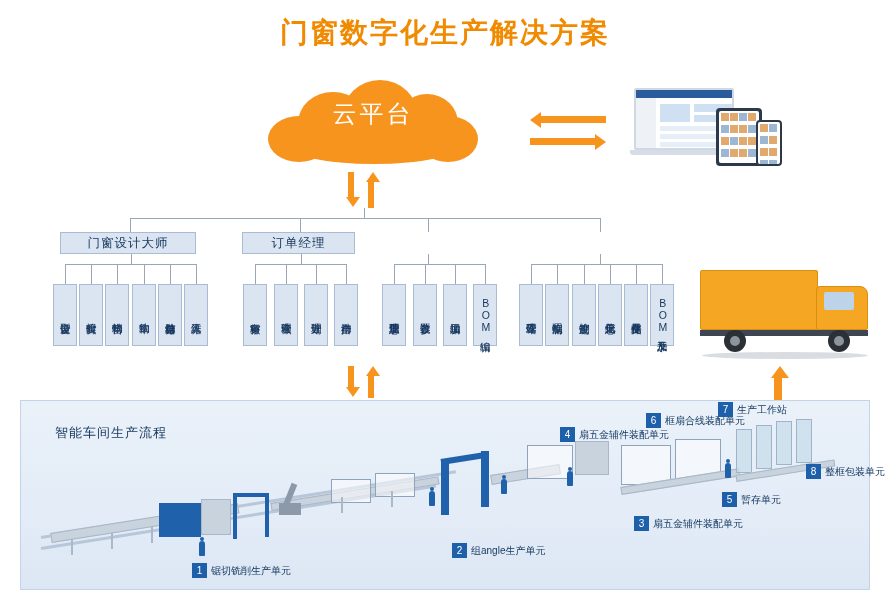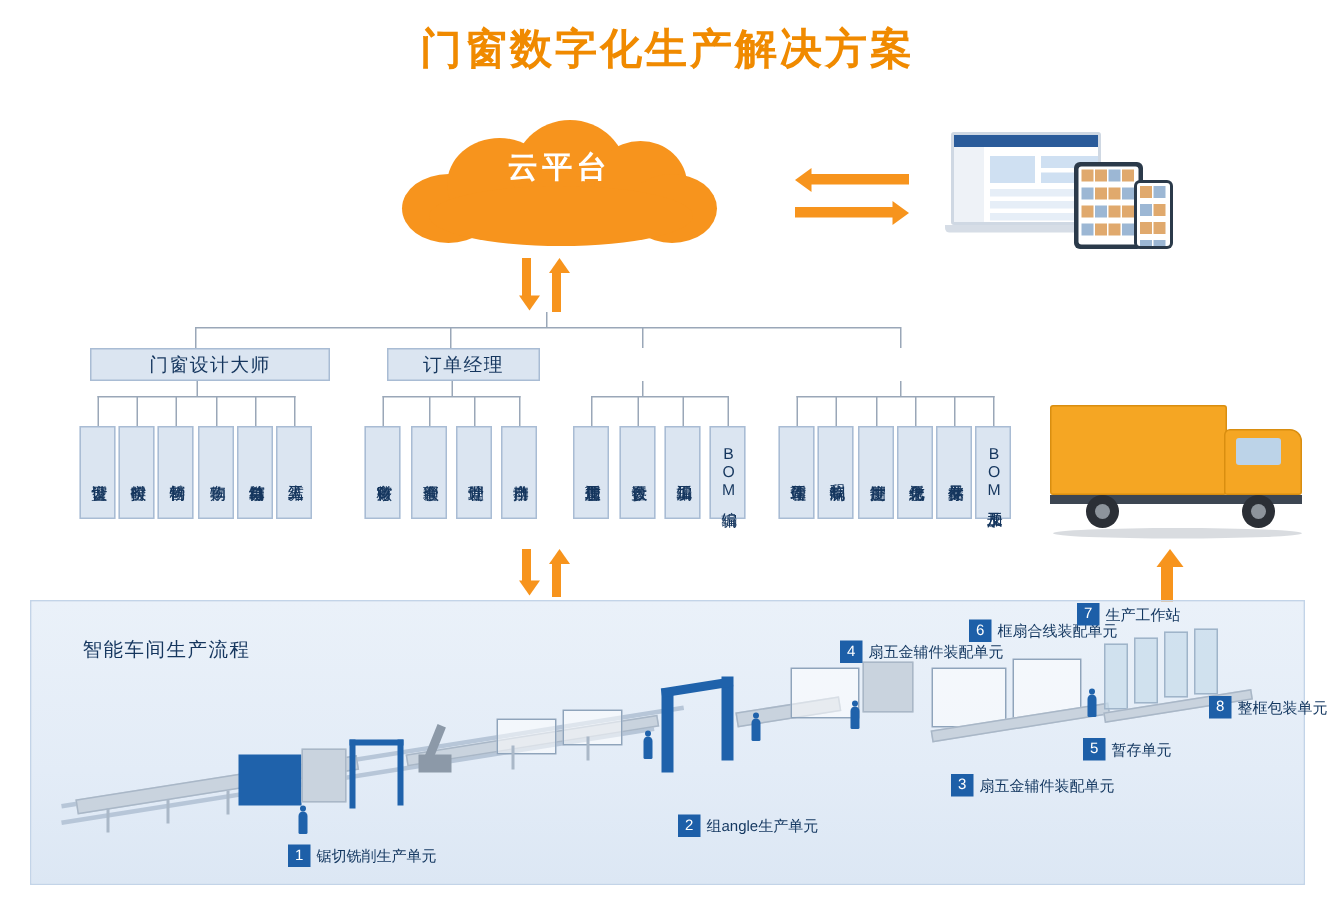--- a/index.html
+++ b/index.html
@@ -16,21 +16,21 @@
     position:absolute; left:0; top:14px; width:890px; text-align:center;
     color:#F08A00; font-size:28px; font-weight:bold; letter-spacing:2px;
   }
 
   
   .cloud-wrap { position:absolute; left:268px; top:80px; width:210px; height:85px; }
   .cloud-blob { position:absolute; background:#F7941D; border-radius:50%; }
   .cloud-label {
     position:absolute; left:0; top:18px; width:210px; text-align:center; color:#fff; z-index:4;
   }
-  .cloud-cn { font-size:20px; font-weight:bold; letter-spacing:3px; }
+  .cloud-cn { font-size:24px; font-weight:normal; letter-spacing:3px; }
   .cloud-en { font-size:14px; font-weight:bold; margin-top:4px; }
 
   
   .arrow { position:absolute; }
   .arrow-v { width:10px; }
   .arrow-shaft-v { position:absolute; left:2px; width:6px; background:#F7941D; }
   .arrow-head-down { position:absolute; left:-2px; width:0; height:0; border-left:7px solid transparent; border-right:7px solid transparent; border-top:10px solid #F7941D; }
   .arrow-head-up { position:absolute; left:-2px; width:0; height:0; border-left:7px solid transparent; border-right:7px solid transparent; border-bottom:10px solid #F7941D; }
   .arrow-shaft-h { position:absolute; height:7px; background:#F7941D; }
   .arrow-head-left { position:absolute; width:0; height:0; border-top:8px solid transparent; border-bottom:8px solid transparent; border-right:11px solid #F7941D; }
@@ -143,37 +143,37 @@
     <div class="arrow-head-up" style="left:18px; top:0px;"></div>
   </div>
 
   <div class="line line-v" style="left:364px; top:208px; height:10px;"></div>
   <div class="line line-h" style="left:130px; top:218px; width:470px;"></div>
   <div class="line line-v" style="left:130px; top:218px; height:14px;"></div>
   <div class="line line-v" style="left:300px; top:218px; height:14px;"></div>
   <div class="line line-v" style="left:428px; top:218px; height:14px;"></div>
   <div class="line line-v" style="left:600px; top:218px; height:14px;"></div>
 
-  <div class="mod-head" style="left:60px; top:232px; width:160px;">门窗设计大师</div>
+  <div class="mod-head" style="left:60px; top:232px; width:136px;">门窗设计大师</div>
   <div class="line line-v" style="left:131px; top:254px; height:10px;"></div>
   <div class="line line-h" style="left:65px; top:264px; width:132px;"></div>
   <div class="line line-v" style="left:65px;  top:264px; height:20px;"></div>
   <div class="line line-v" style="left:91px;  top:264px; height:20px;"></div>
   <div class="line line-v" style="left:117px; top:264px; height:20px;"></div>
   <div class="line line-v" style="left:144px; top:264px; height:20px;"></div>
   <div class="line line-v" style="left:170px; top:264px; height:20px;"></div>
   <div class="line line-v" style="left:196px; top:264px; height:20px;"></div>
   <div class="leaf" style="left:53px;  top:284px;">设计窗型</div>
   <div class="leaf" style="left:79px;  top:284px;">实时报价</div>
   <div class="leaf" style="left:105px; top:284px;">物料营销</div>
   <div class="leaf" style="left:132px; top:284px;">购物车</div>
   <div class="leaf" style="left:158px; top:284px;">订单自动结算</div>
   <div class="leaf" style="left:184px; top:284px;">人工结算</div>
 
-  <div class="mod-head" style="left:242px; top:232px; width:102px;margin-left:16px;">订单经理</div>
+  <div class="mod-head" style="left:242px; top:232px; width:113px;">订单经理</div>
   <div class="line line-v" style="left:301px; top:254px; height:10px;"></div>
   <div class="line line-h" style="left:255px; top:264px; width:92px;"></div>
   <div class="line line-v" style="left:255px; top:264px; height:20px;"></div>
   <div class="line line-v" style="left:286px; top:264px; height:20px;"></div>
   <div class="line line-v" style="left:316px; top:264px; height:20px;"></div>
   <div class="line line-v" style="left:346px; top:264px; height:20px;"></div>
   <div class="leaf" style="left:243px; top:284px;">财务审核</div>
   <div class="leaf" style="left:274px; top:284px;">余额管理</div>
   <div class="leaf" style="left:304px; top:284px;">计划管理</div>
   <div class="leaf" style="left:334px; top:284px;">自动排产</div>

